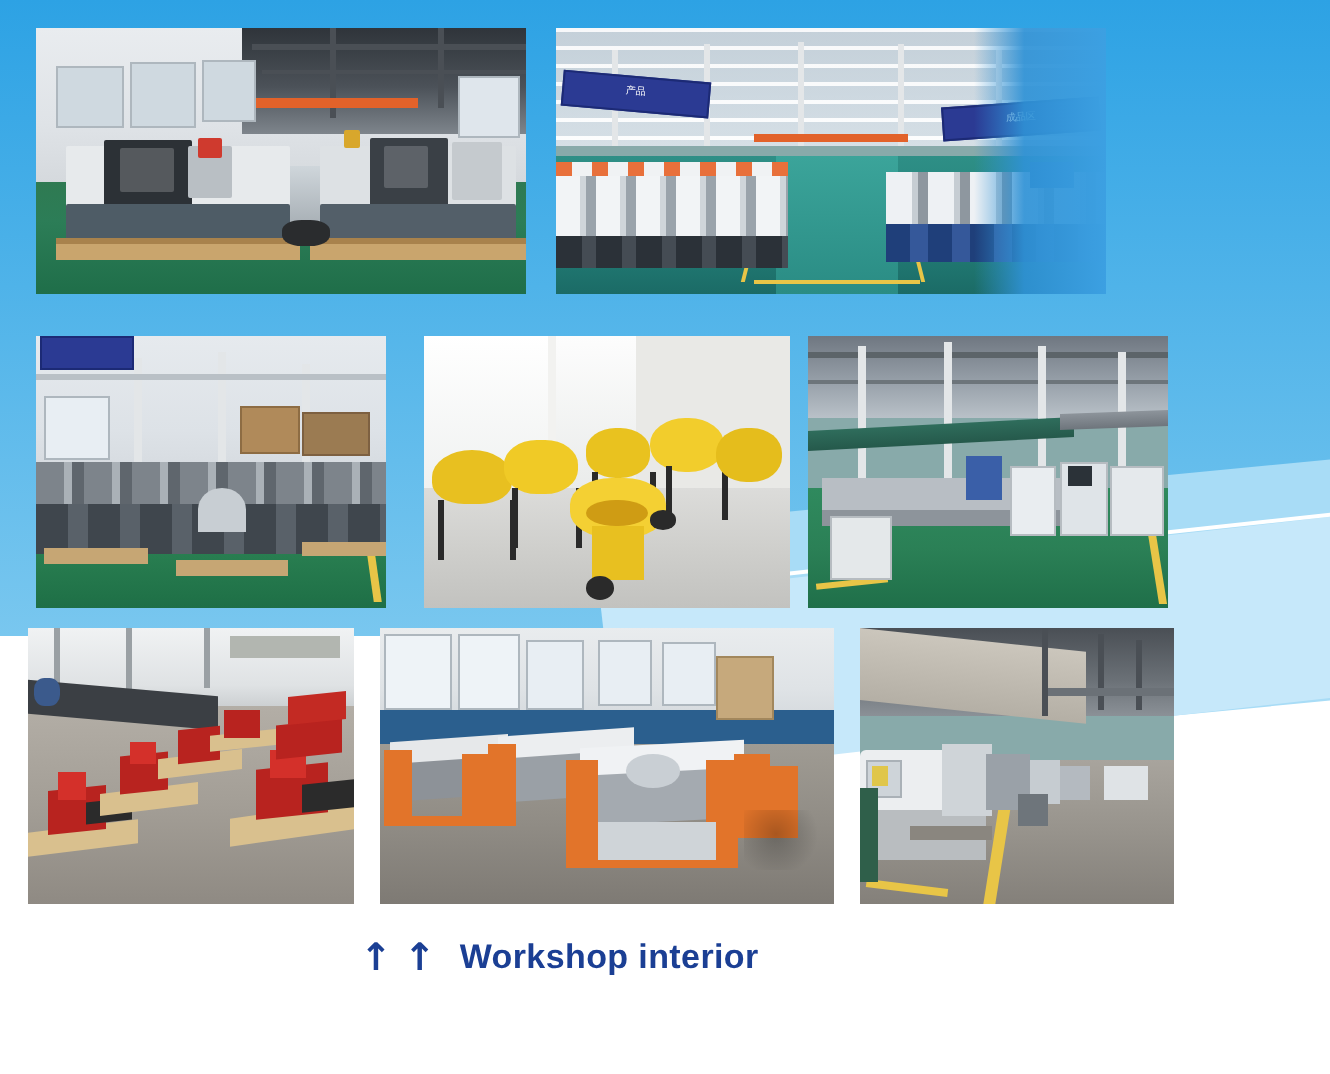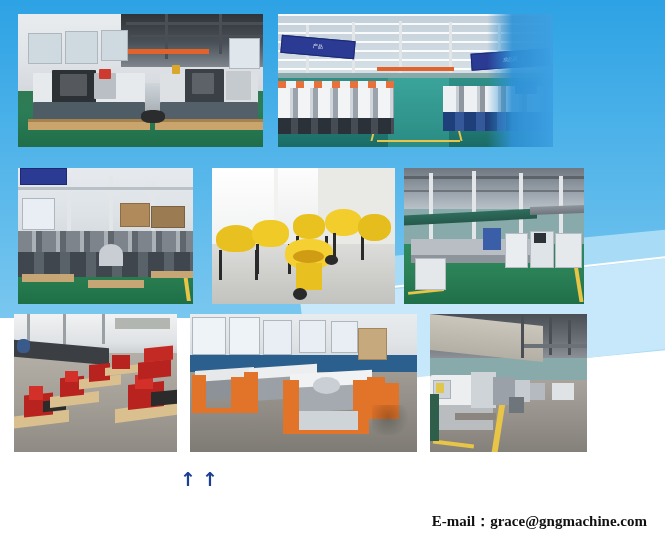--- a/index.html
+++ b/index.html
@@ -379,17 +379,17 @@
         <div style="position:absolute;left:78%;top:50%;width:14%;height:12%;background:#dfe3e6;"></div>
         <div style="position:absolute;left:16%;top:72%;width:26%;height:5%;background:#8a867f;"></div>
       </div>
     </div>
 
   </div>
 
   <div class="caption">
     <span class="arrow">↑</span>
     <span class="arrow">↑</span>
+    <span class="caption-text">Workshop interior</span>
   </div>
 
-  <div class="email">E-mail：grace@gngmachine.com</div>
 
 </div>
 
 </body></html>

